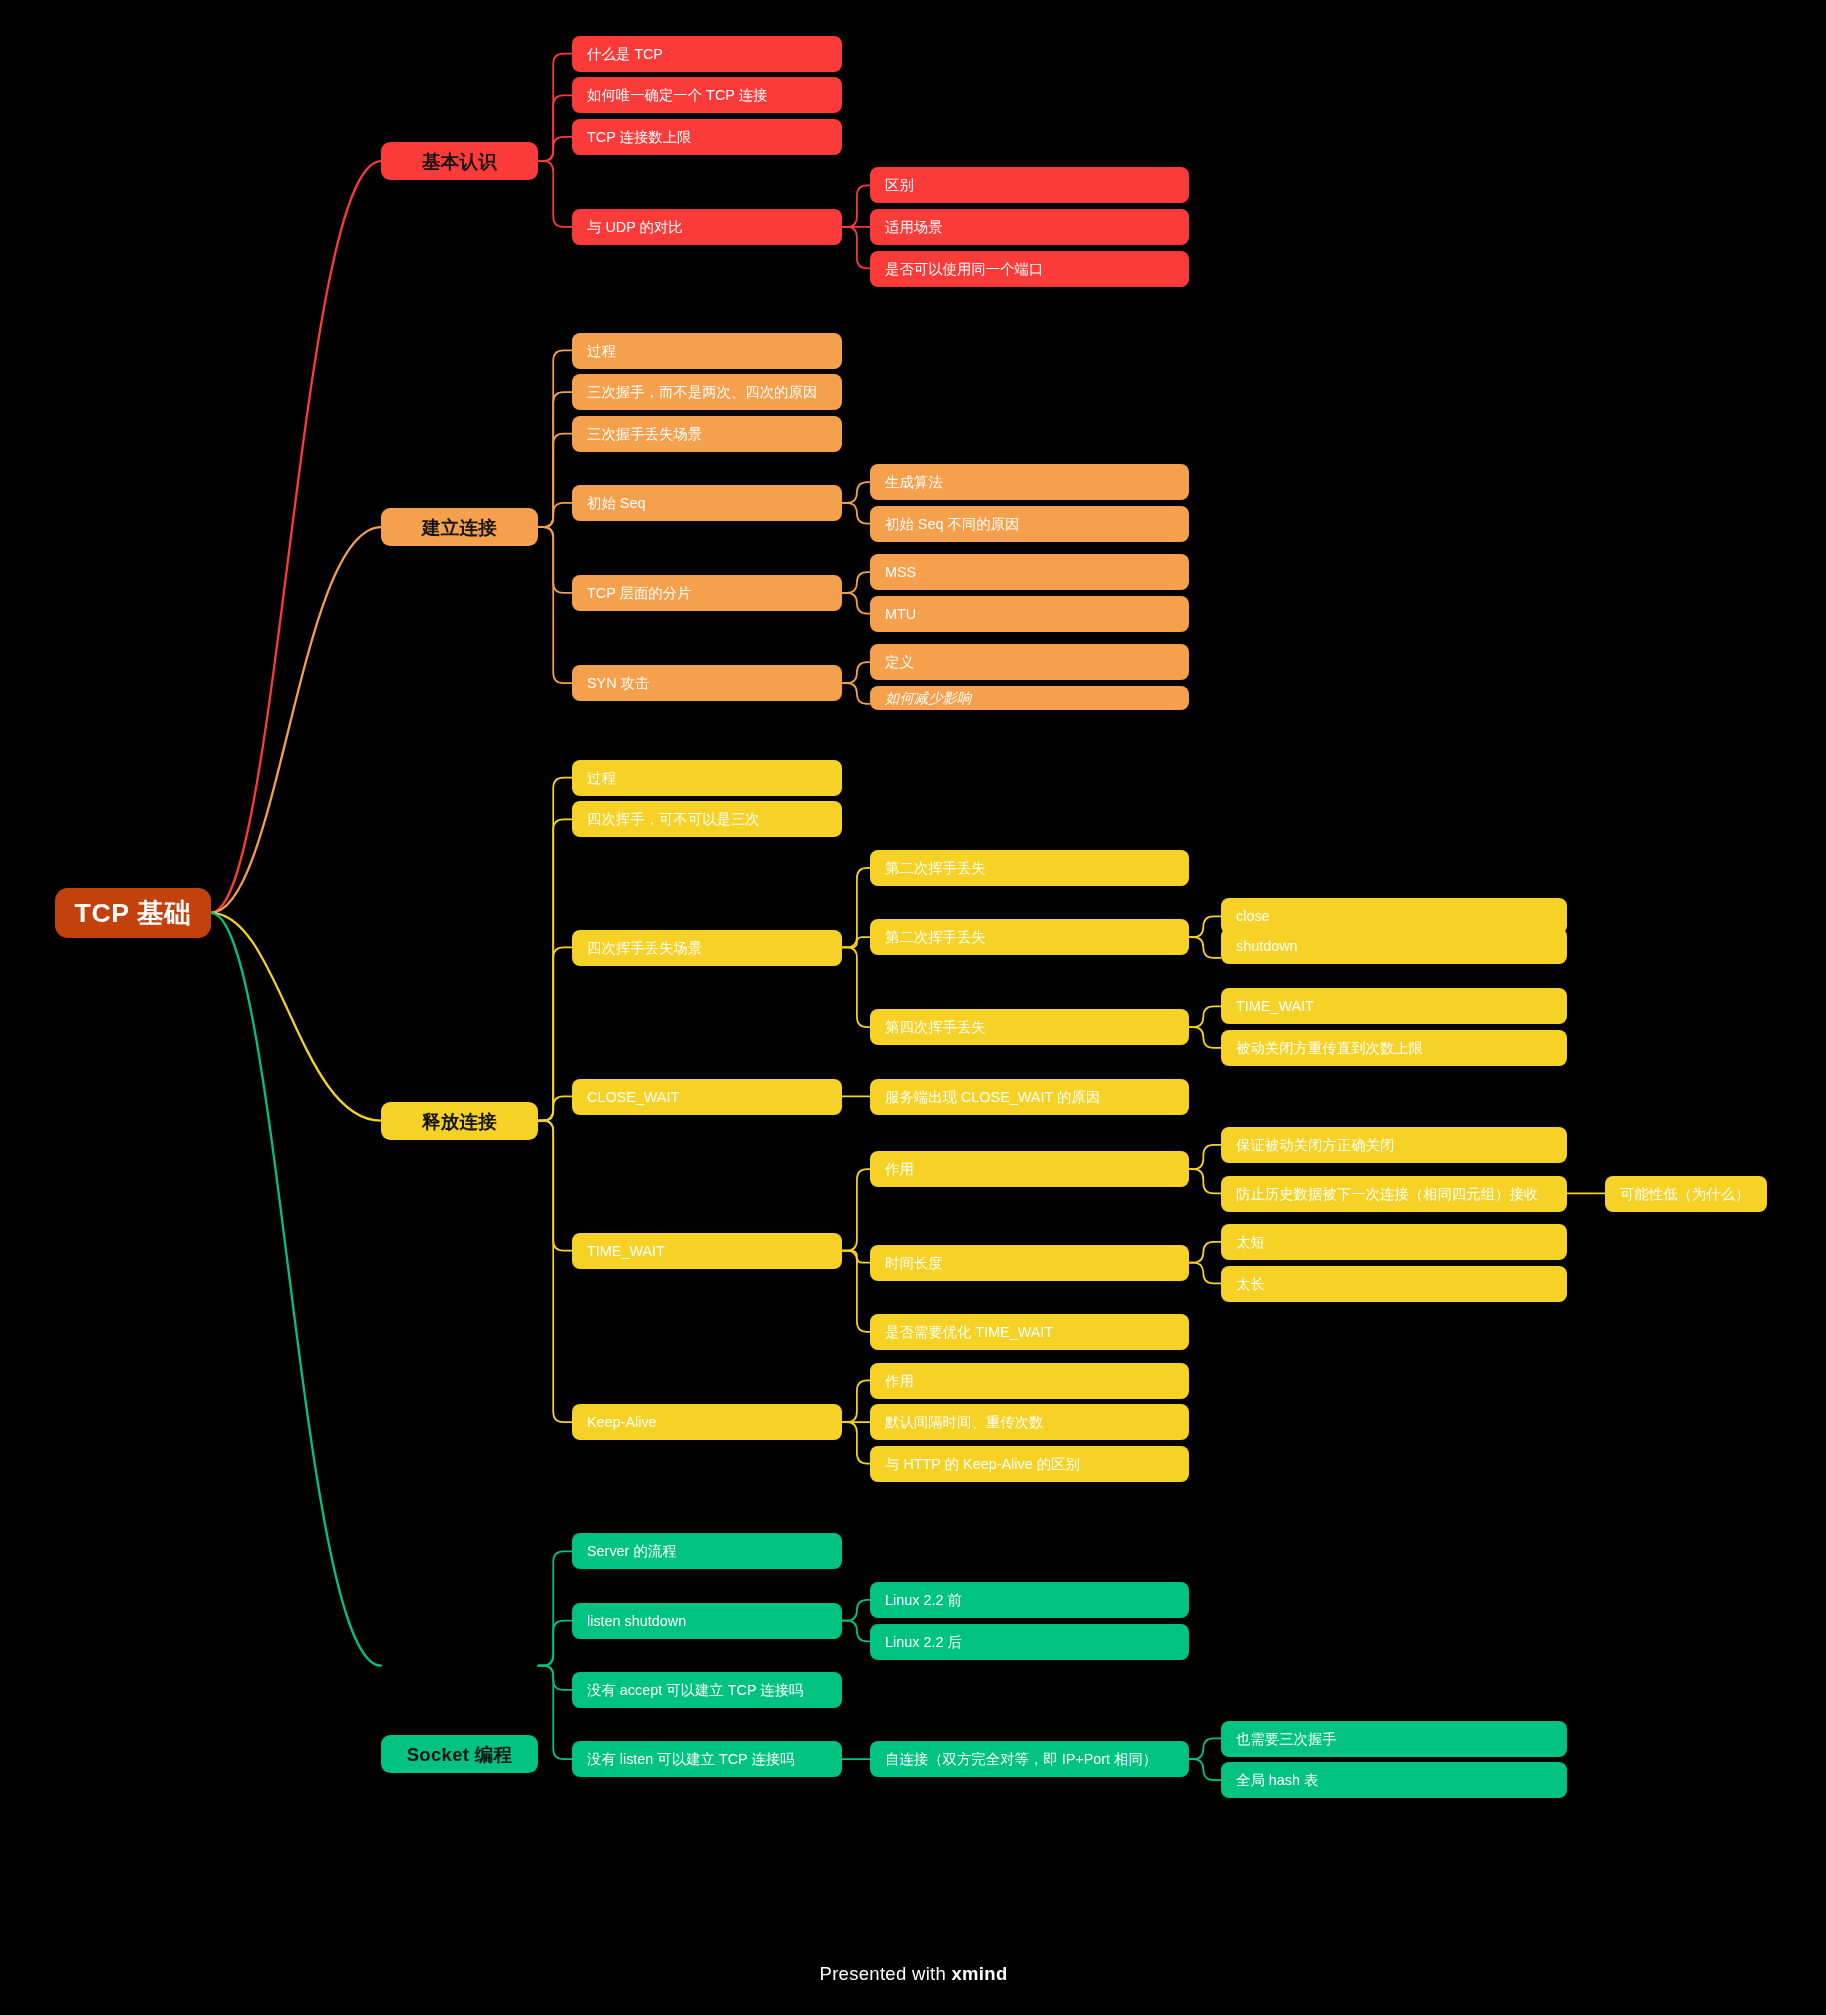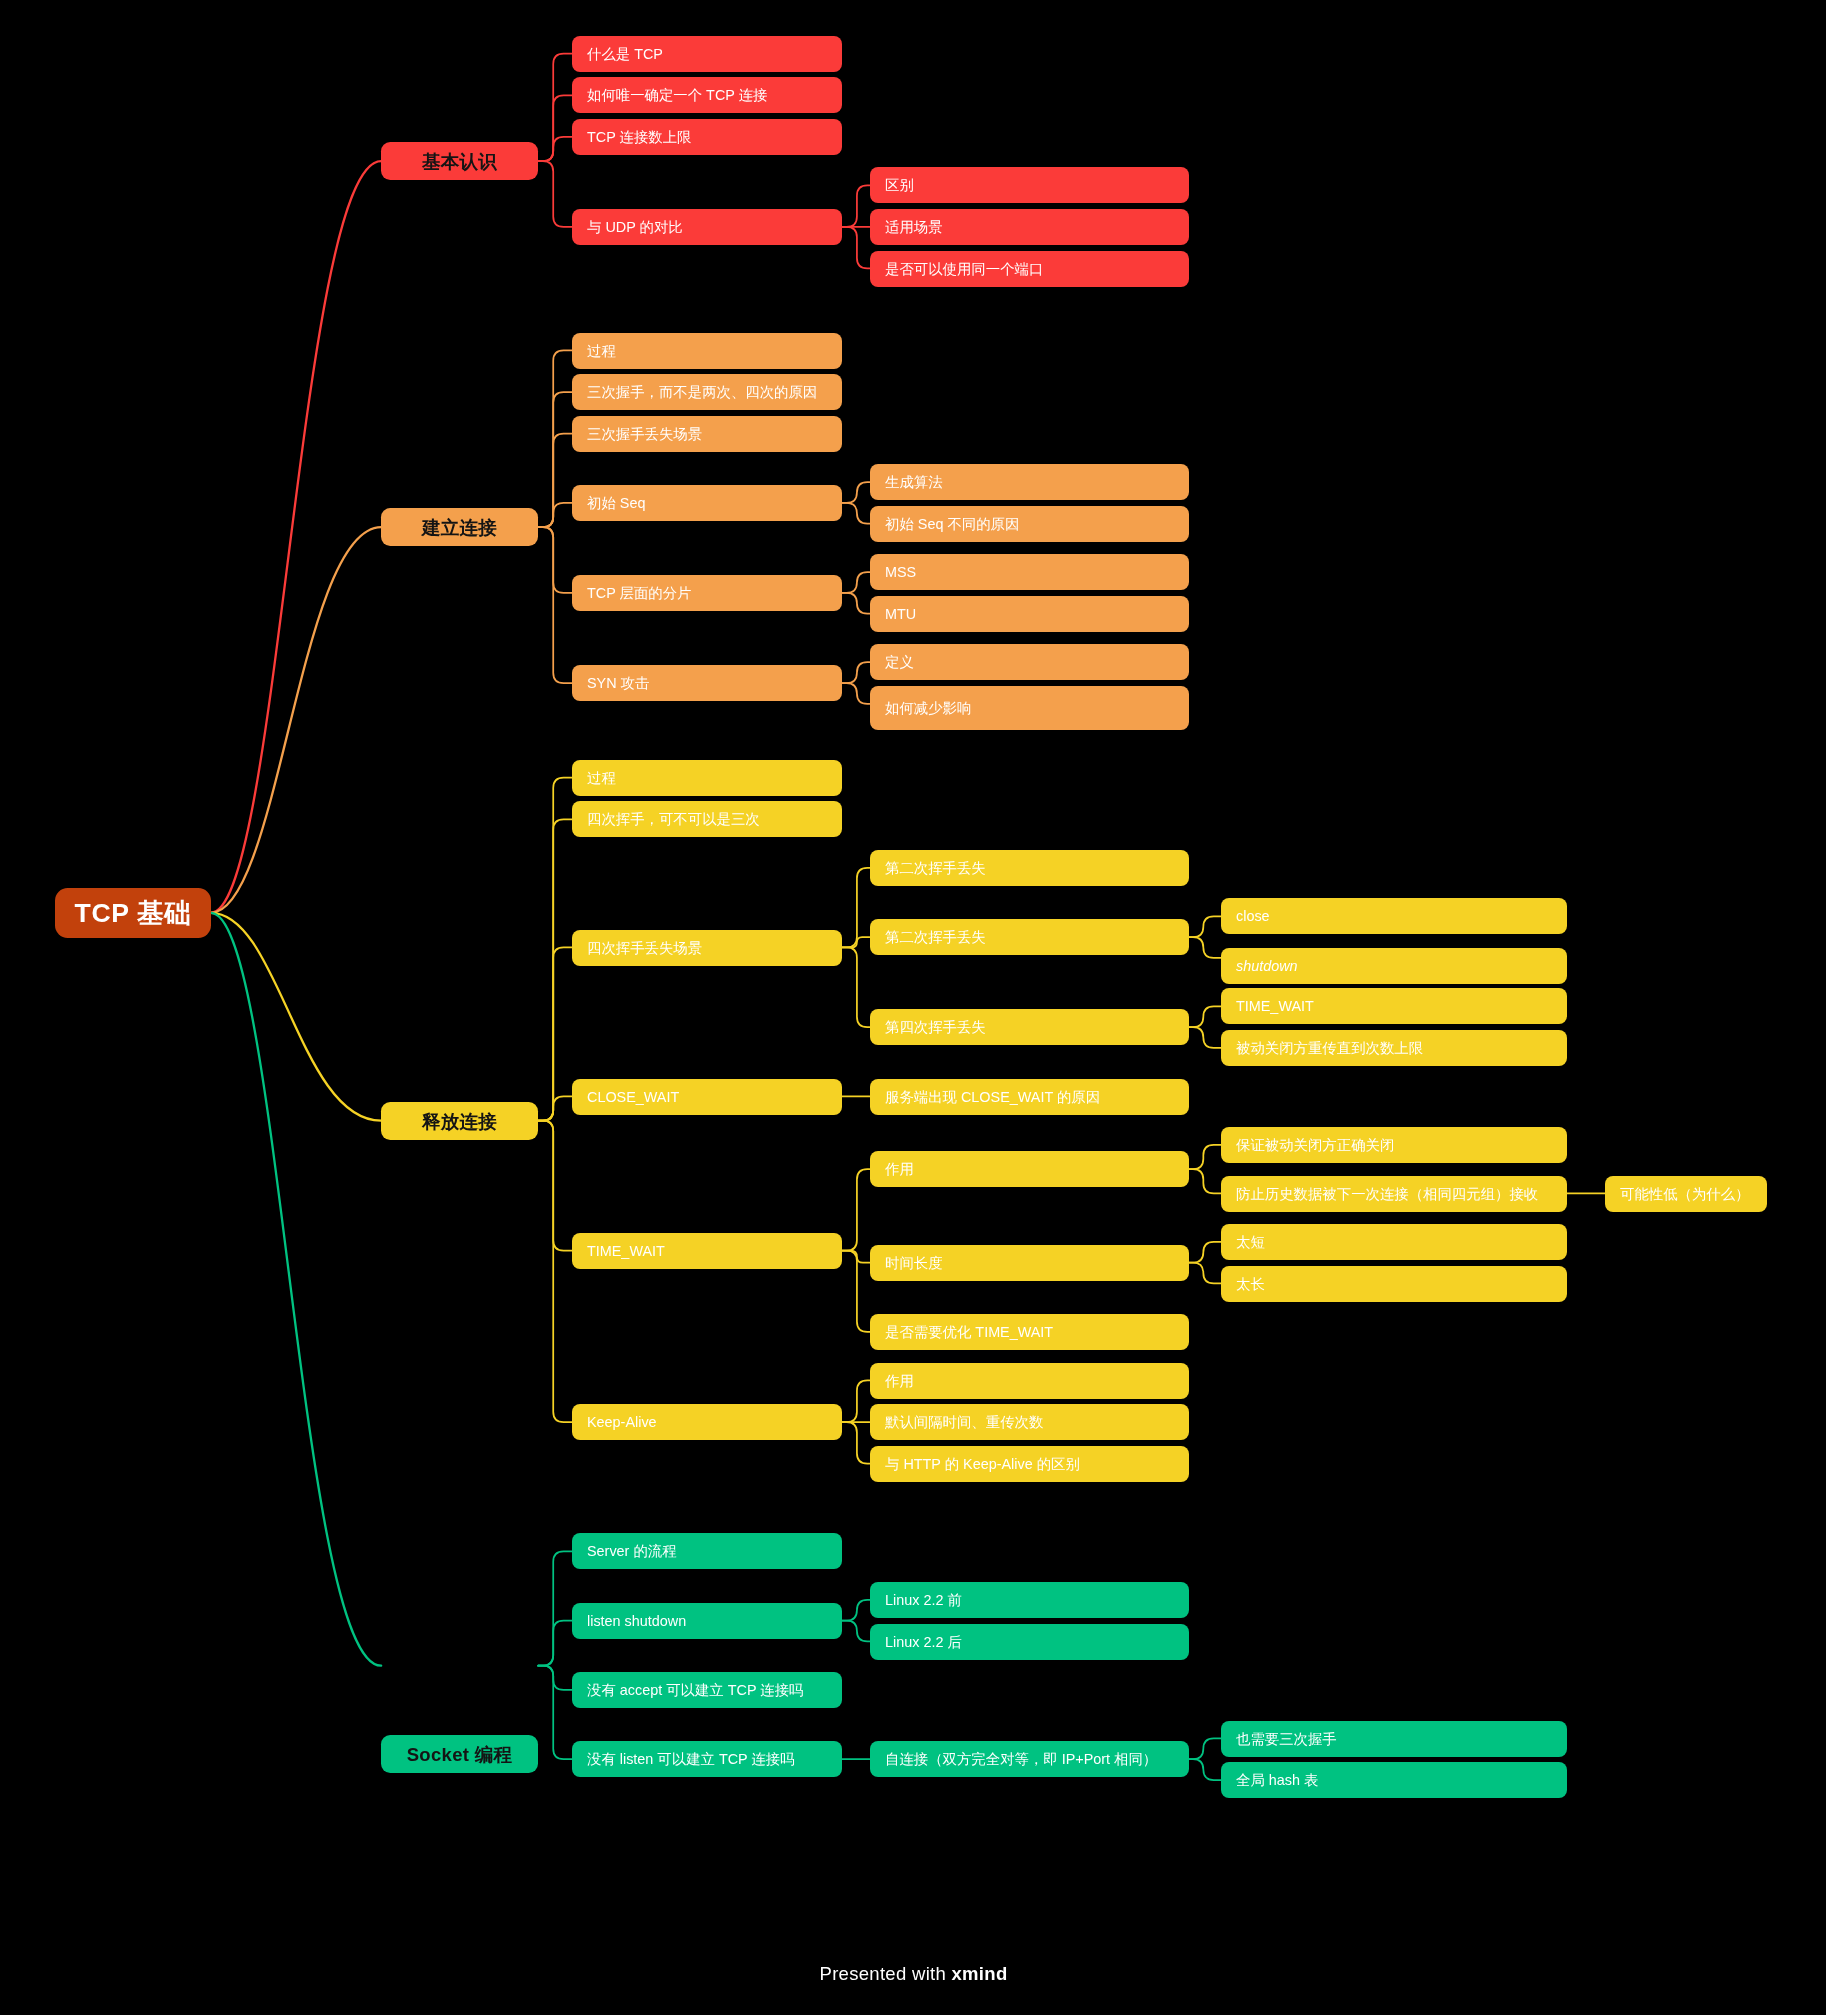--- a/index.html
+++ b/index.html
@@ -194,21 +194,21 @@
       </div>
       <div class="node l3 c-orange" style="left: 870px; top: 596px; width: 319px; height: 36px;">
         <span>MTU</span>
       </div>
       <div class="node l2 c-orange" style="left: 572px; top: 665px; width: 270px; height: 36px;">
         <span>SYN 攻击</span>
       </div>
       <div class="node l3 c-orange" style="left: 870px; top: 644px; width: 319px; height: 36px;">
         <span>定义</span>
       </div>
-      <div class="node l3 c-orange" style="left: 870px; top: 686px; width: 319px; height: 44px;">
+      <div class="node l3 c-orange" style="left: 870px; top: 686px; width: 319px; height: 24px; font-style: italic;">
         <span>如何减少影响</span>
       </div>
       <div class="node l1 c-yellow" style="left: 381px; top: 1102px; width: 157px; height: 38px;">
         <span>释放连接</span>
       </div>
       <div class="node l2 c-yellow" style="left: 572px; top: 760px; width: 270px; height: 36px;">
         <span>过程</span>
       </div>
       <div class="node l2 c-yellow" style="left: 572px; top: 801px; width: 270px; height: 36px;">
         <span>四次挥手，可不可以是三次</span>
@@ -218,21 +218,21 @@
       </div>
       <div class="node l3 c-yellow" style="left: 870px; top: 850px; width: 319px; height: 36px;">
         <span>第二次挥手丢失</span>
       </div>
       <div class="node l3 c-yellow" style="left: 870px; top: 919px; width: 319px; height: 36px;">
         <span>第二次挥手丢失</span>
       </div>
       <div class="node l4 c-yellow" style="left: 1221px; top: 898px; width: 346px; height: 36px;">
         <span>close</span>
       </div>
-      <div class="node l4 c-yellow" style="left: 1221px; top: 948px; width: 346px; height: 36px; font-style: italic;">
+      <div class="node l4 c-yellow" style="left: 1221px; top: 928px; width: 346px; height: 36px;">
         <span>shutdown</span>
       </div>
       <div class="node l3 c-yellow" style="left: 870px; top: 1009px; width: 319px; height: 36px;">
         <span>第四次挥手丢失</span>
       </div>
       <div class="node l4 c-yellow" style="left: 1221px; top: 988px; width: 346px; height: 36px;">
         <span>TIME_WAIT</span>
       </div>
       <div class="node l4 c-yellow" style="left: 1221px; top: 1030px; width: 346px; height: 36px;">
         <span>被动关闭方重传直到次数上限</span>

